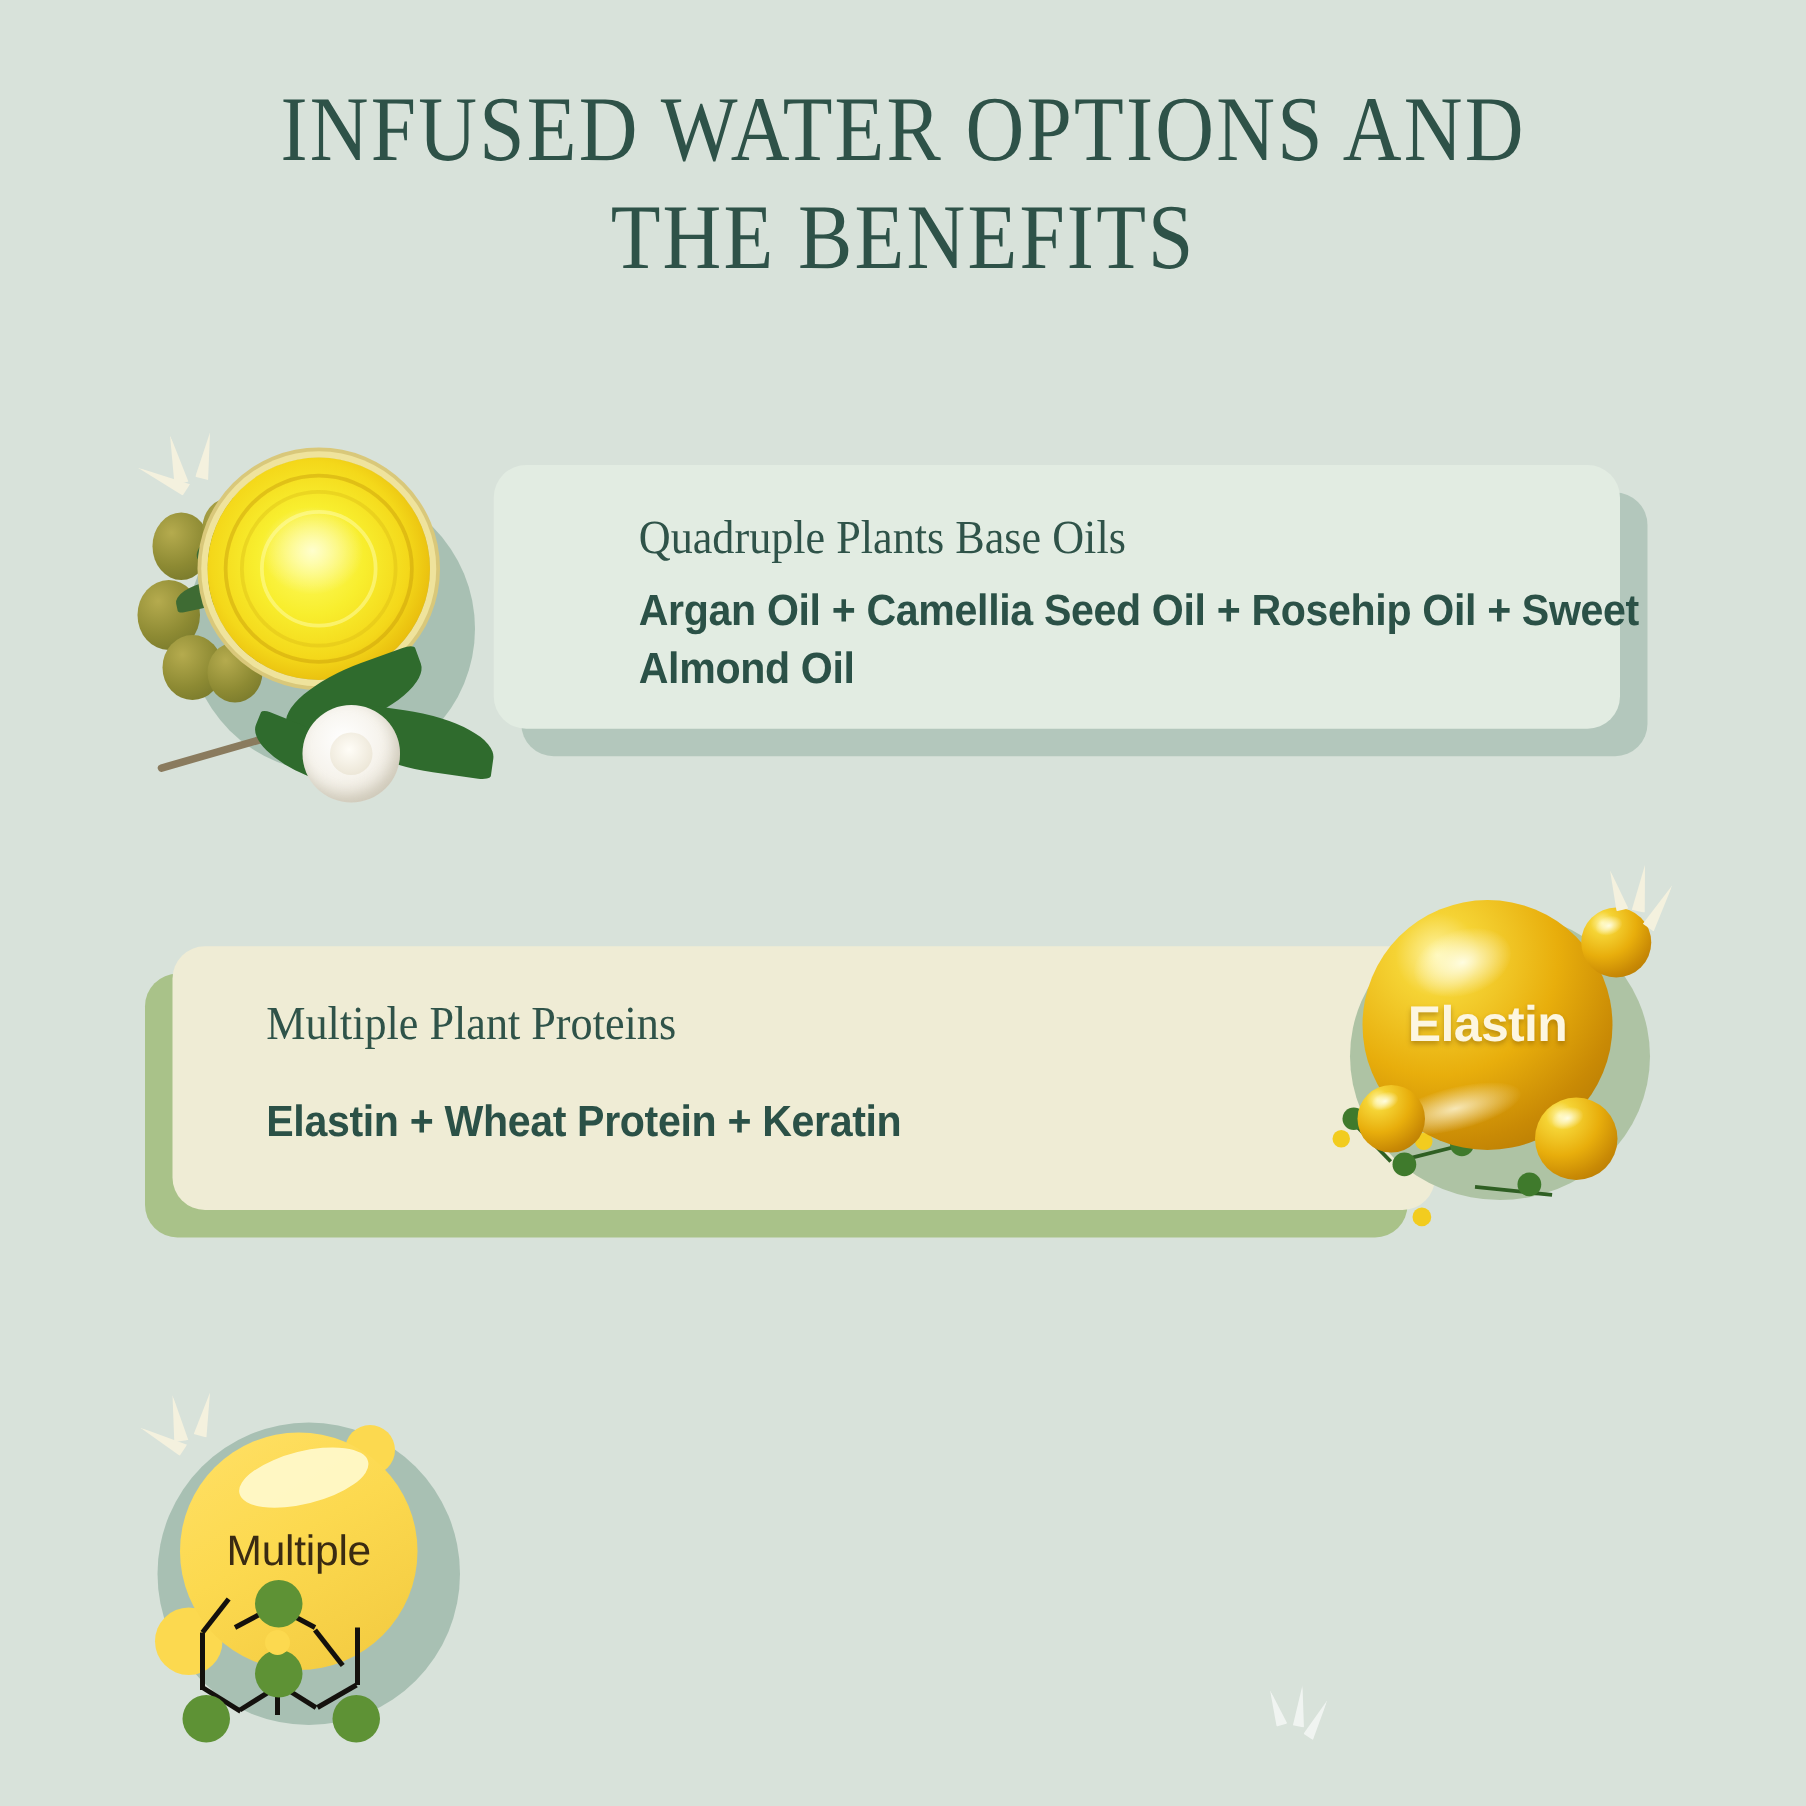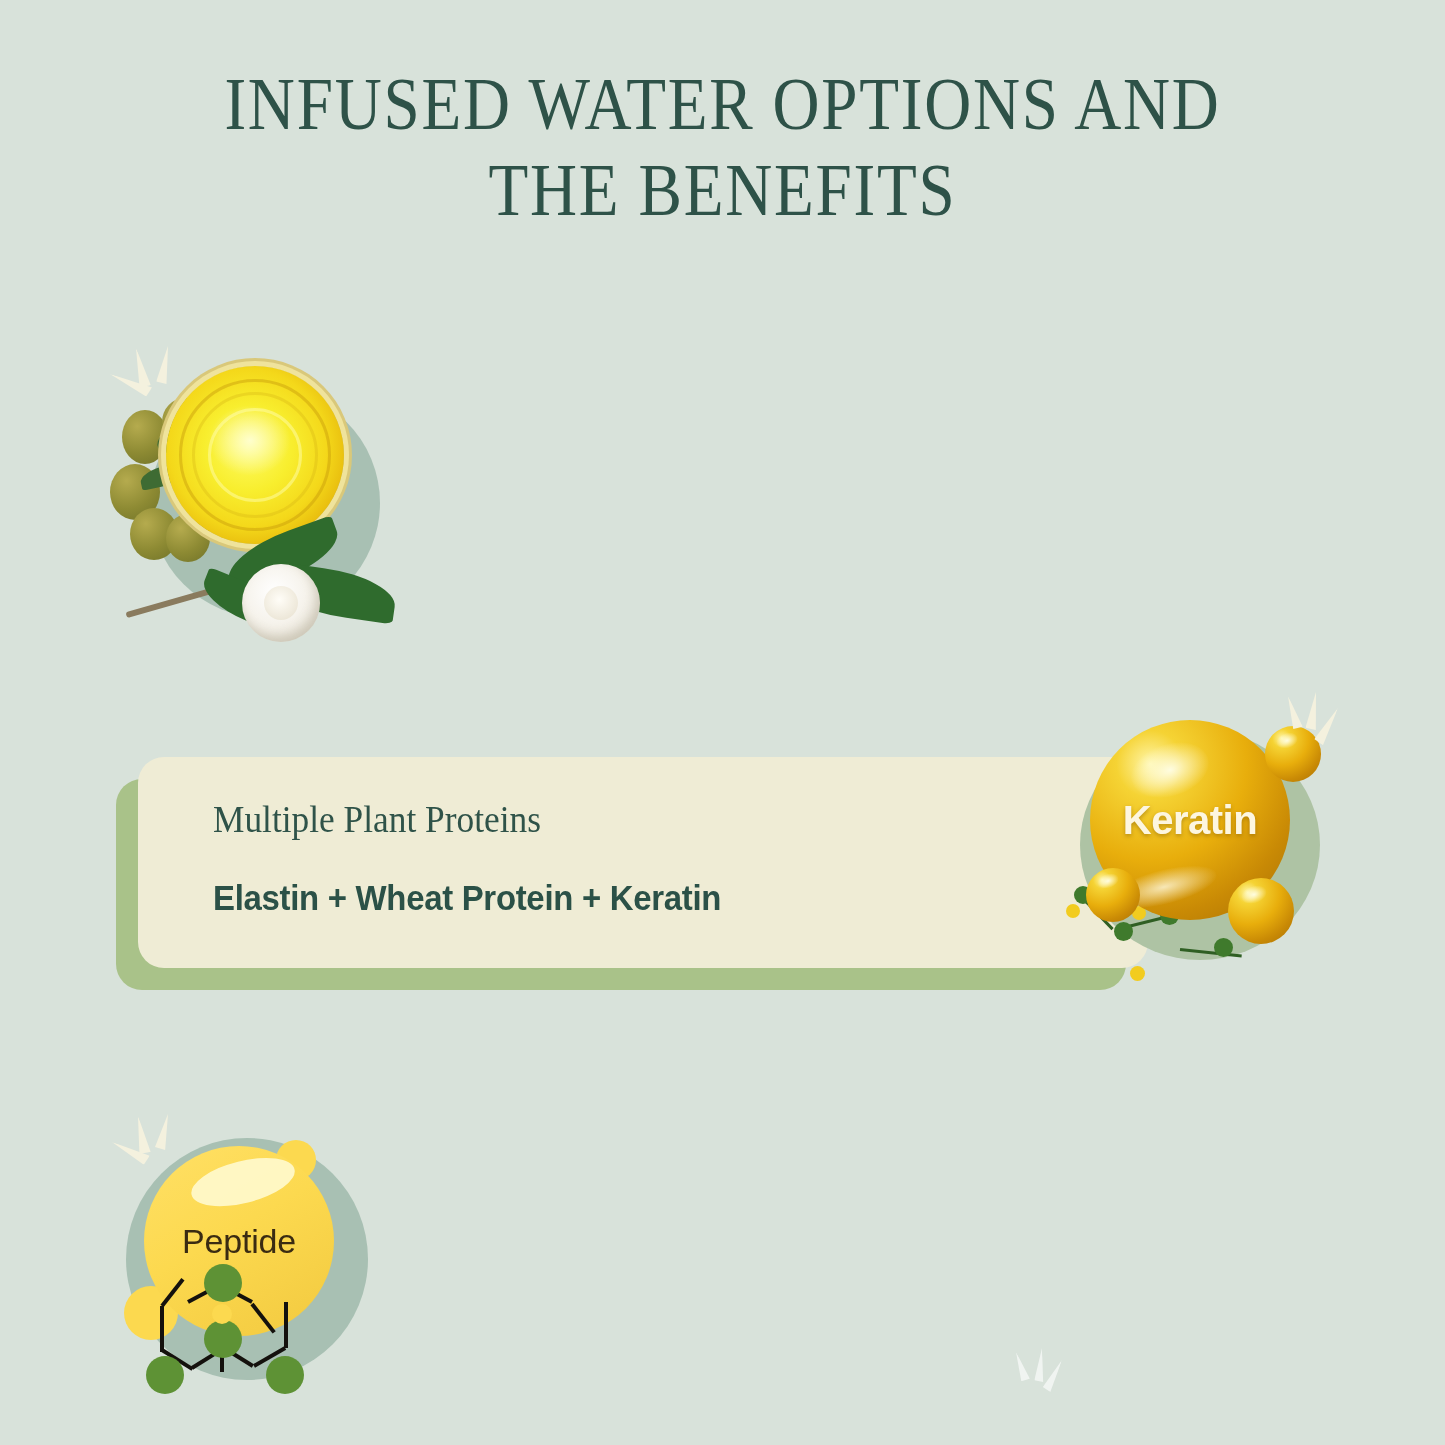--- a/index.html
+++ b/index.html
@@ -169,20 +169,28 @@
   .spark.faint i{background:rgba(255,255,255,.62);}
 </style>
 </head>
 <body>
 
 <div class="page">
 
   <div class="title">INFUSED WATER OPTIONS AND
 THE BENEFITS</div>
 
+  <div class="card" id="card1">
+    <div class="shadow"></div>
+    <div class="face"></div>
+    <div class="content">
+      <div class="c-head">Quadruple Plants Base Oils</div>
+      <div class="c-body">Argan Oil + Camellia Seed Oil + Rosehip Oil + Sweet Almond Oil</div>
+    </div>
+  </div>
 
   <div id="oil-art">
     <div class="sage-circle"></div>
 
     <div class="olive" style="left:18px;top:72px;width:46px;height:54px;"></div>
     <div class="olive" style="left:6px;top:126px;width:50px;height:56px;"></div>
     <div class="olive" style="left:26px;top:170px;width:48px;height:52px;"></div>
     <div class="olive" style="left:58px;top:60px;width:46px;height:48px;"></div>
     <div class="olive" style="left:62px;top:176px;width:44px;height:48px;"></div>
     <div class="leaf-sm" style="left:50px;top:84px;width:52px;height:22px;transform:rotate(-28deg);"></div>
@@ -251,40 +259,40 @@
     </div>
     <div class="gold-sphere" id="psm1">
       <div class="hl"></div>
     </div>
     <div class="gold-sphere" id="psm2">
       <div class="hl"></div>
     </div>
     <div class="gold-sphere" id="psm3">
       <div class="hl"></div>
     </div>
-    <div class="protein-label">Keratin</div>
+    <div class="protein-label">Elastin</div>
 
     <div class="spark" style="left:222px;top:-14px;width:80px;height:60px;">
       <i style="left:6px;top:10px;width:34px;height:12px;transform:rotate(60deg);"></i>
       <i style="left:34px;top:6px;width:38px;height:13px;transform:rotate(86deg);"></i>
       <i style="left:56px;top:22px;width:40px;height:13px;transform:rotate(108deg);"></i>
     </div>
   </div>
 
 
   <div id="peptide-art">
     <div class="sage-circle"></div>
 
     <div class="pep-sm" id="pepsm1"></div>
     <div class="pep-sm" id="pepsm2"></div>
 
     <div class="flat-sphere" id="pepbig">
       <div class="shine"></div>
     </div>
-    <div class="peptide-label">Peptide</div>
+    <div class="peptide-label">Multiple</div>
 
     <div>
       <div class="mol2-line" style="left:58px;top:196px;width:34px;transform:rotate(-52deg);"></div>
       <div class="mol2-line" style="left:58px;top:196px;width:46px;transform:rotate(90deg);"></div>
       <div class="mol2-line" style="left:58px;top:240px;width:36px;transform:rotate(32deg);"></div>
       <div class="mol2-line" style="left:88px;top:258px;width:38px;transform:rotate(-32deg);"></div>
       <div class="mol2-line" style="left:120px;top:238px;width:34px;transform:rotate(32deg);"></div>
       <div class="mol2-line" style="left:150px;top:256px;width:36px;transform:rotate(-30deg);"></div>
       <div class="mol2-line" style="left:182px;top:238px;width:46px;transform:rotate(-90deg);"></div>
       <div class="mol2-line" style="left:148px;top:194px;width:36px;transform:rotate(52deg);"></div>

